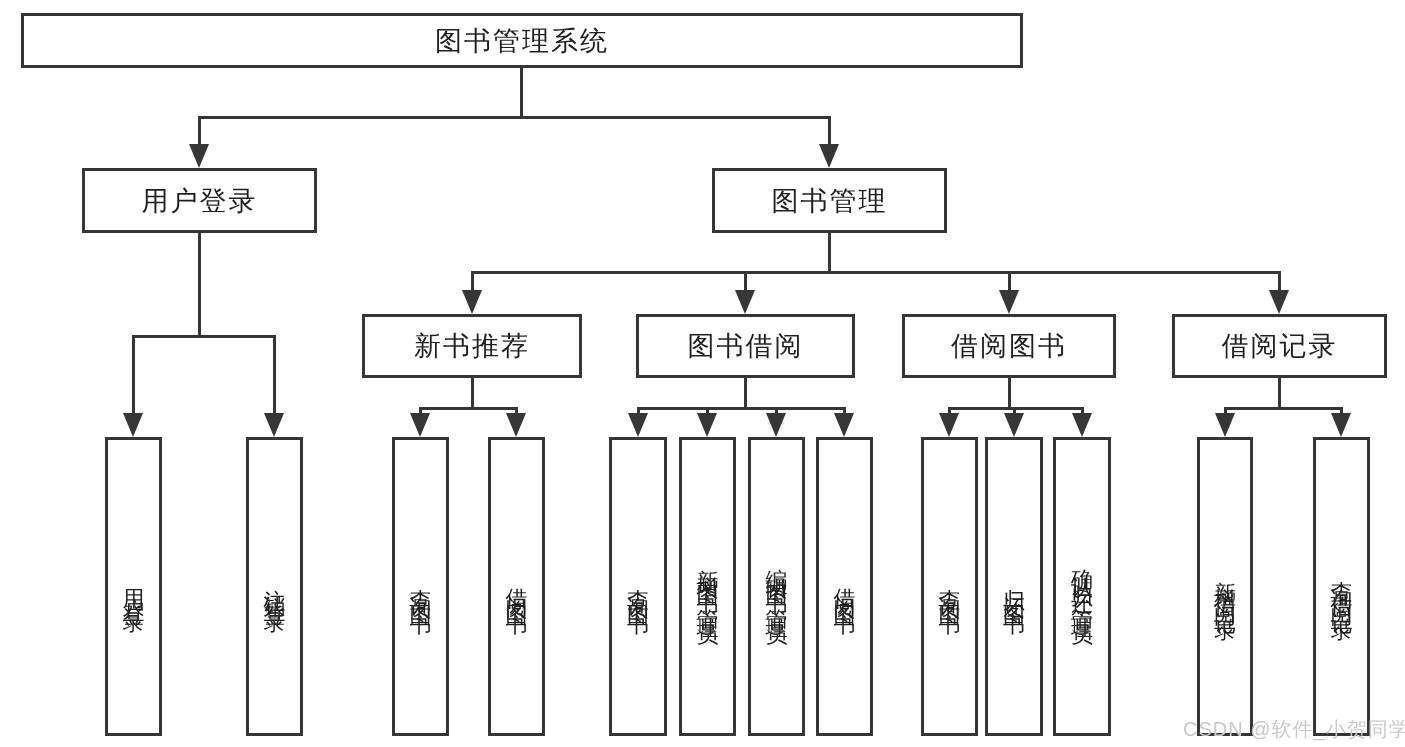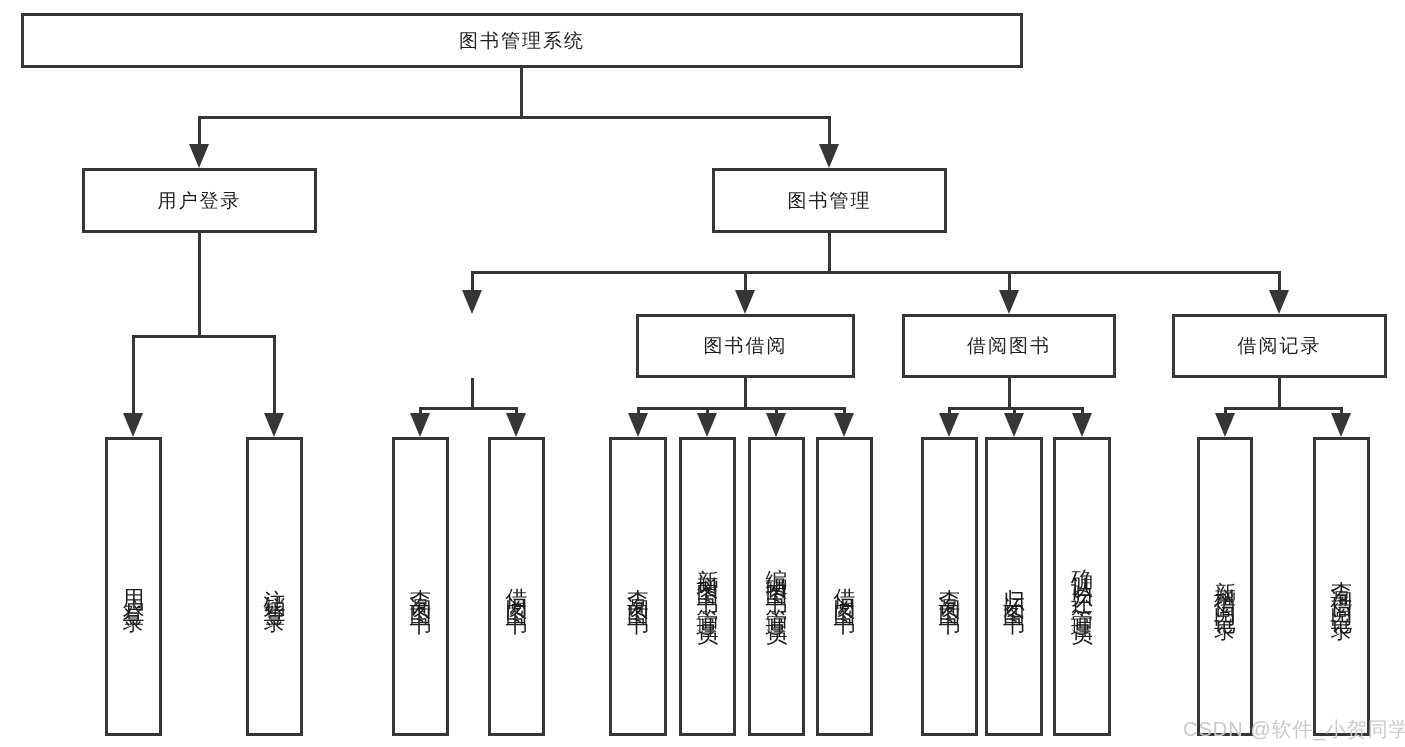--- a/index.html
+++ b/index.html
@@ -6,21 +6,21 @@
   .canvas {
     position:relative; width:1405px; height:747px;
     background:#ffffff; overflow:hidden;
     font-family:"Liberation Sans", sans-serif;
     color:#1f1f1f;
   }
   .box {
     position:absolute; box-sizing:border-box;
     border:3px solid #363636; background:#ffffff;
     display:flex; align-items:center; justify-content:center;
-    font-size:19px; letter-spacing:2px; white-space:nowrap;
+    font-size:27px; letter-spacing:2px; white-space:nowrap;
   }
   .leaf {
     writing-mode:vertical-rl; text-orientation:mixed;
     font-size:22px; letter-spacing:8px; white-space:normal;
   }
   .hline { position:absolute; height:3px; background:#363636; }
   .vline { position:absolute; width:3px;  background:#363636; }
   .arrow {
     position:absolute; width:0; height:0;
     border-left:10px solid transparent;
@@ -67,20 +67,23 @@
   <div class="hline" style="left:471px;  top:271px; width:810px;"></div>
   <div class="vline" style="left:471px;  top:271px; height:20px;"></div>
   <div class="arrow" style="left:462px;  top:290px;"></div>
   <div class="vline" style="left:744px;  top:271px; height:20px;"></div>
   <div class="arrow" style="left:735px;  top:290px;"></div>
   <div class="vline" style="left:1008px; top:271px; height:20px;"></div>
   <div class="arrow" style="left:999px;  top:290px;"></div>
   <div class="vline" style="left:1278px; top:271px; height:20px;"></div>
   <div class="arrow" style="left:1269px; top:290px;"></div>
 
+  <div class="box" style="left:362px; top:314px; width:220px; height:64px;">
+    <span>新书推荐</span>
+  </div>
   <div class="box" style="left:636px; top:314px; width:219px; height:64px;">
     <span>图书借阅</span>
   </div>
   <div class="box" style="left:902px; top:314px; width:214px; height:64px;">
     <span>借阅图书</span>
   </div>
   <div class="box" style="left:1172px; top:314px; width:215px; height:64px;">
     <span>借阅记录</span>
   </div>
 

